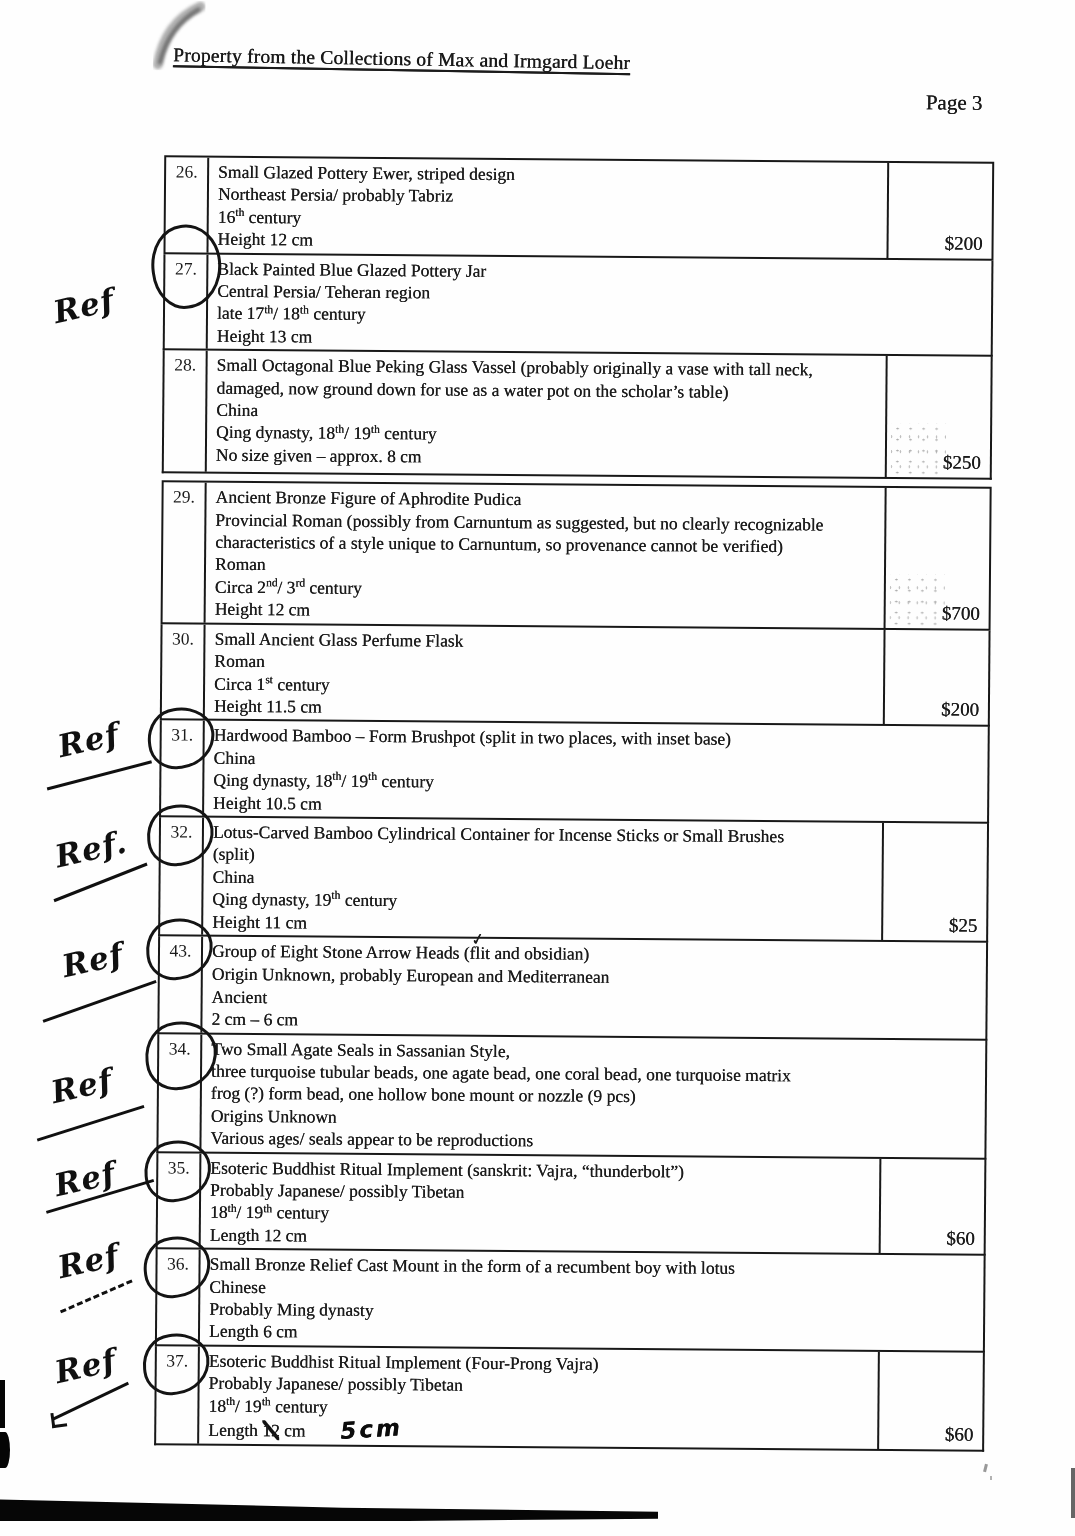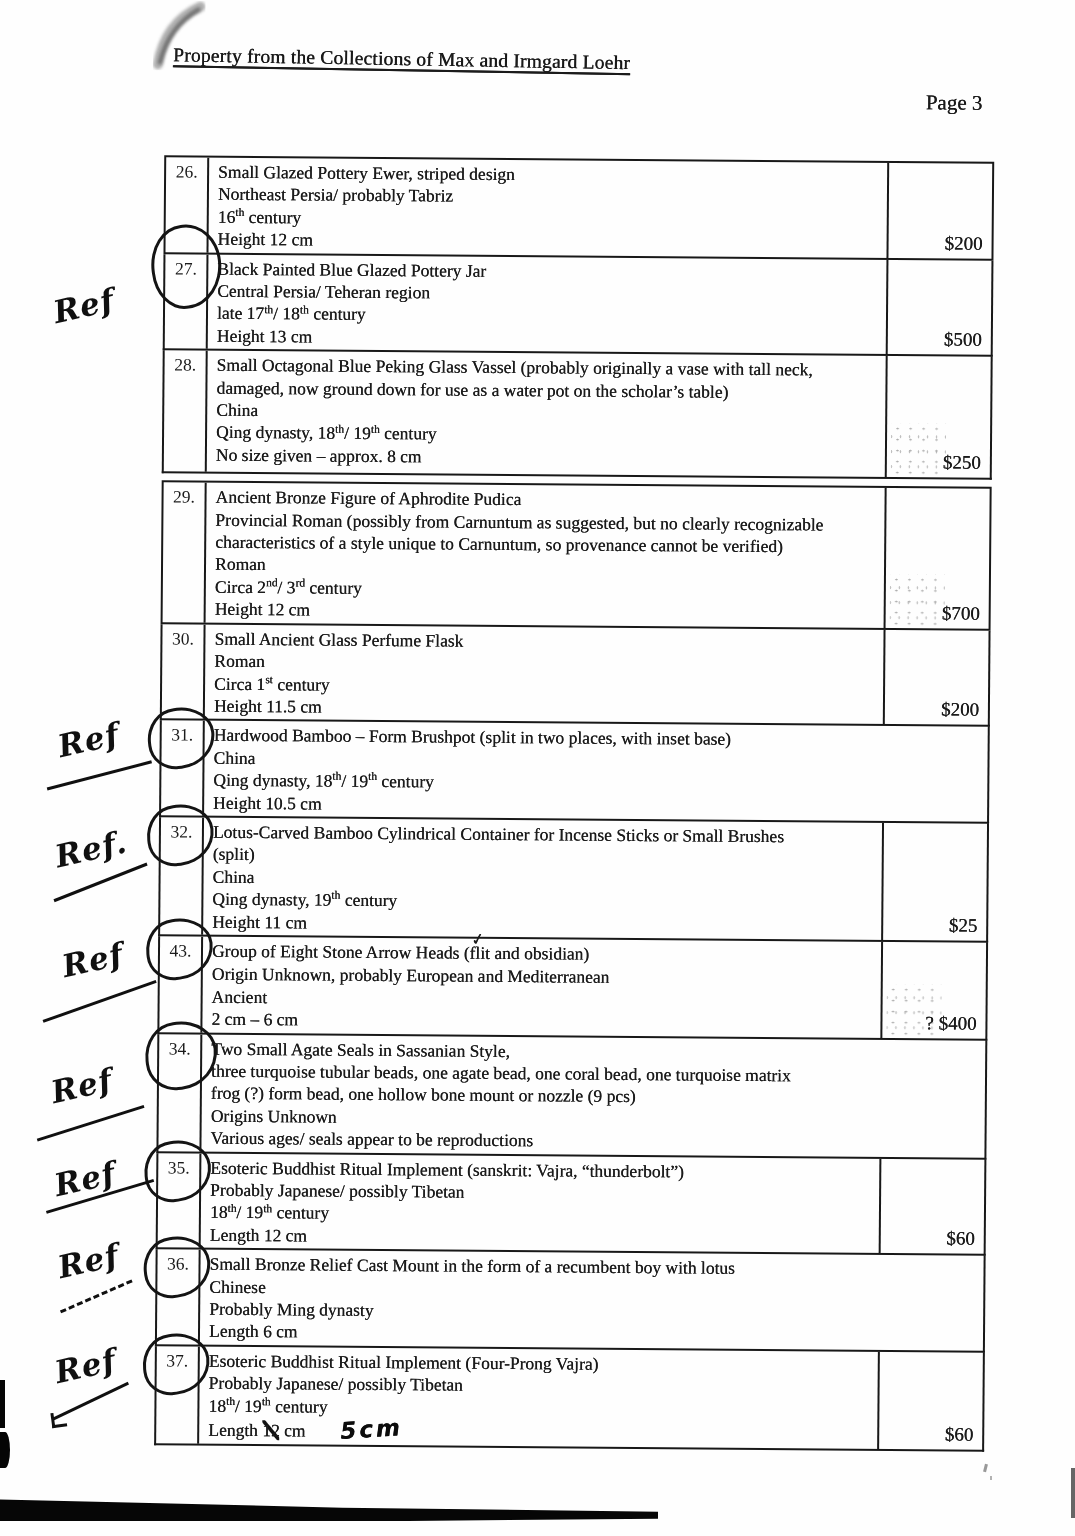--- a/index.html
+++ b/index.html
@@ -172,21 +172,20 @@
     <div class="cell num">
       <span class="circle"></span>
       <span class="numtext">27.</span>
     </div>
     <div class="cell desc">
             <div class="line">Black Painted Blue Glazed Pottery Jar</div>
             <div class="line">Central Persia/ Teheran region</div>
             <div class="line">late 17<sup>th</sup>/ 18<sup>th</sup> century</div>
             <div class="line">Height 13 cm</div>
           </div>
-    <div class="cell price">$500</div>
     <div class="ref">
       <span class="ref-text">Ref</span>
       
     </div>
   </div>
 
   <div class="row item-28">
     <div class="cell num">
       
       <span class="numtext">28.</span>
@@ -274,21 +273,20 @@
     <div class="cell num">
       <span class="circle"></span>
       <span class="numtext">43.</span>
     </div>
     <div class="cell desc">
             <div class="line">Group of Eight Stone Arrow Heads (fl<span class="hand-mark">✓</span>it and obsidian)</div>
             <div class="line">Origin Unknown, probably European and Mediterranean</div>
             <div class="line">Ancient</div>
             <div class="line">2 cm – 6 cm</div>
           </div>
-    <div class="cell price">? $400</div>
     <div class="ref">
       <span class="ref-text">Ref</span>
       <span class="ref-stroke"></span>
     </div>
   </div>
 
   <div class="row item-34 circled has-ref ref-underline">
     <div class="cell num">
       <span class="circle"></span>
       <span class="numtext">34.</span>

